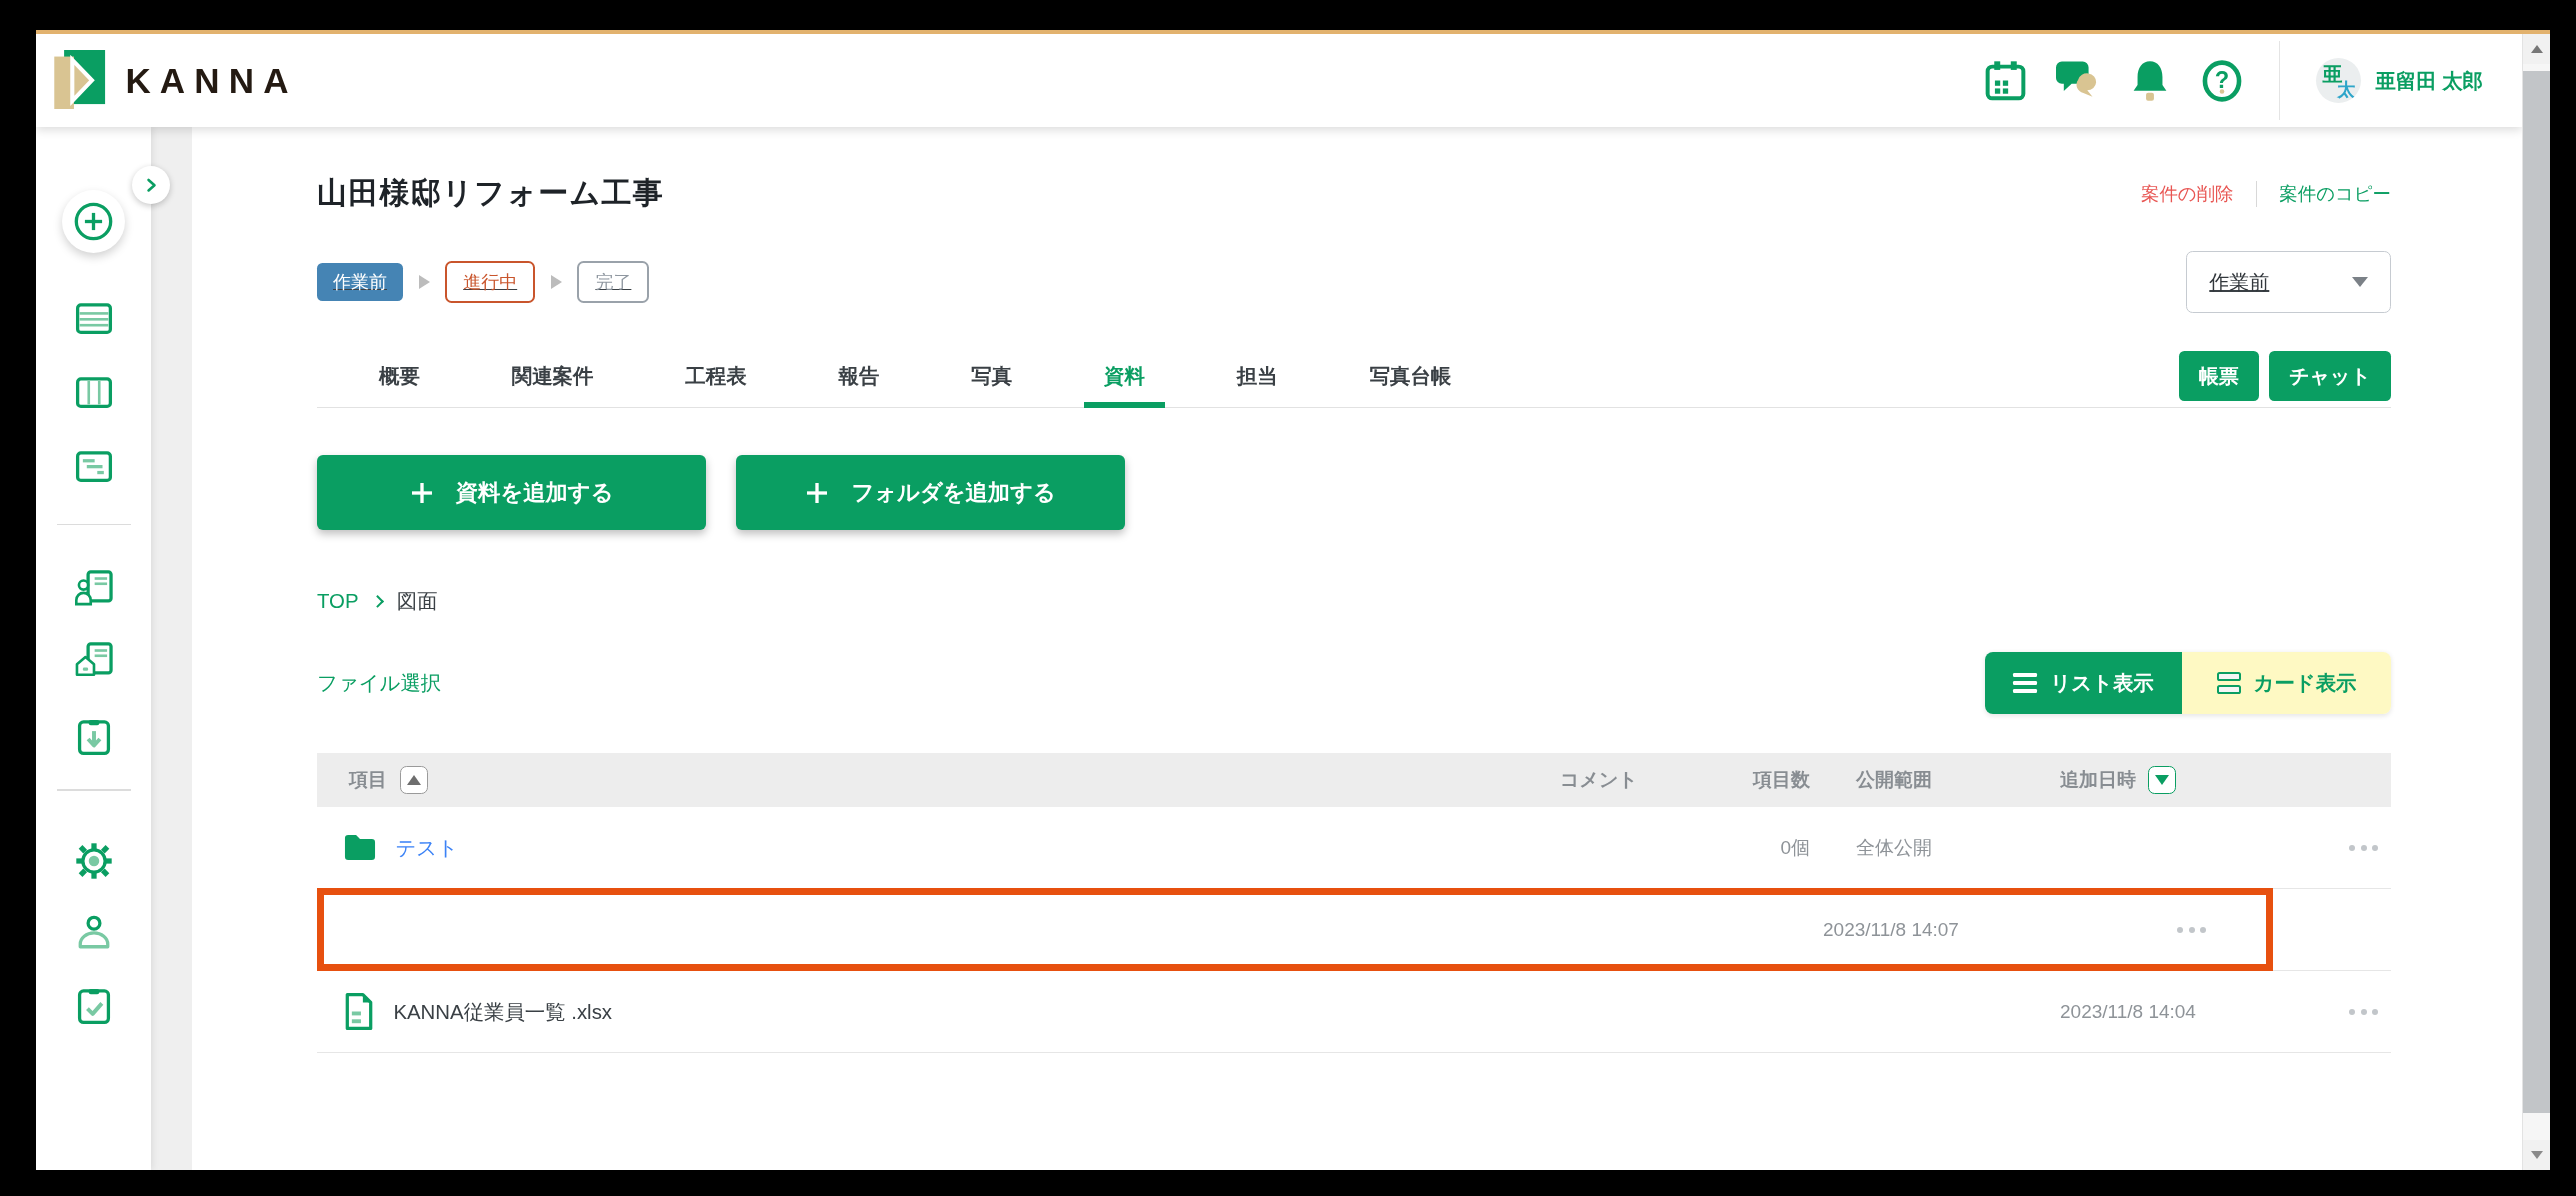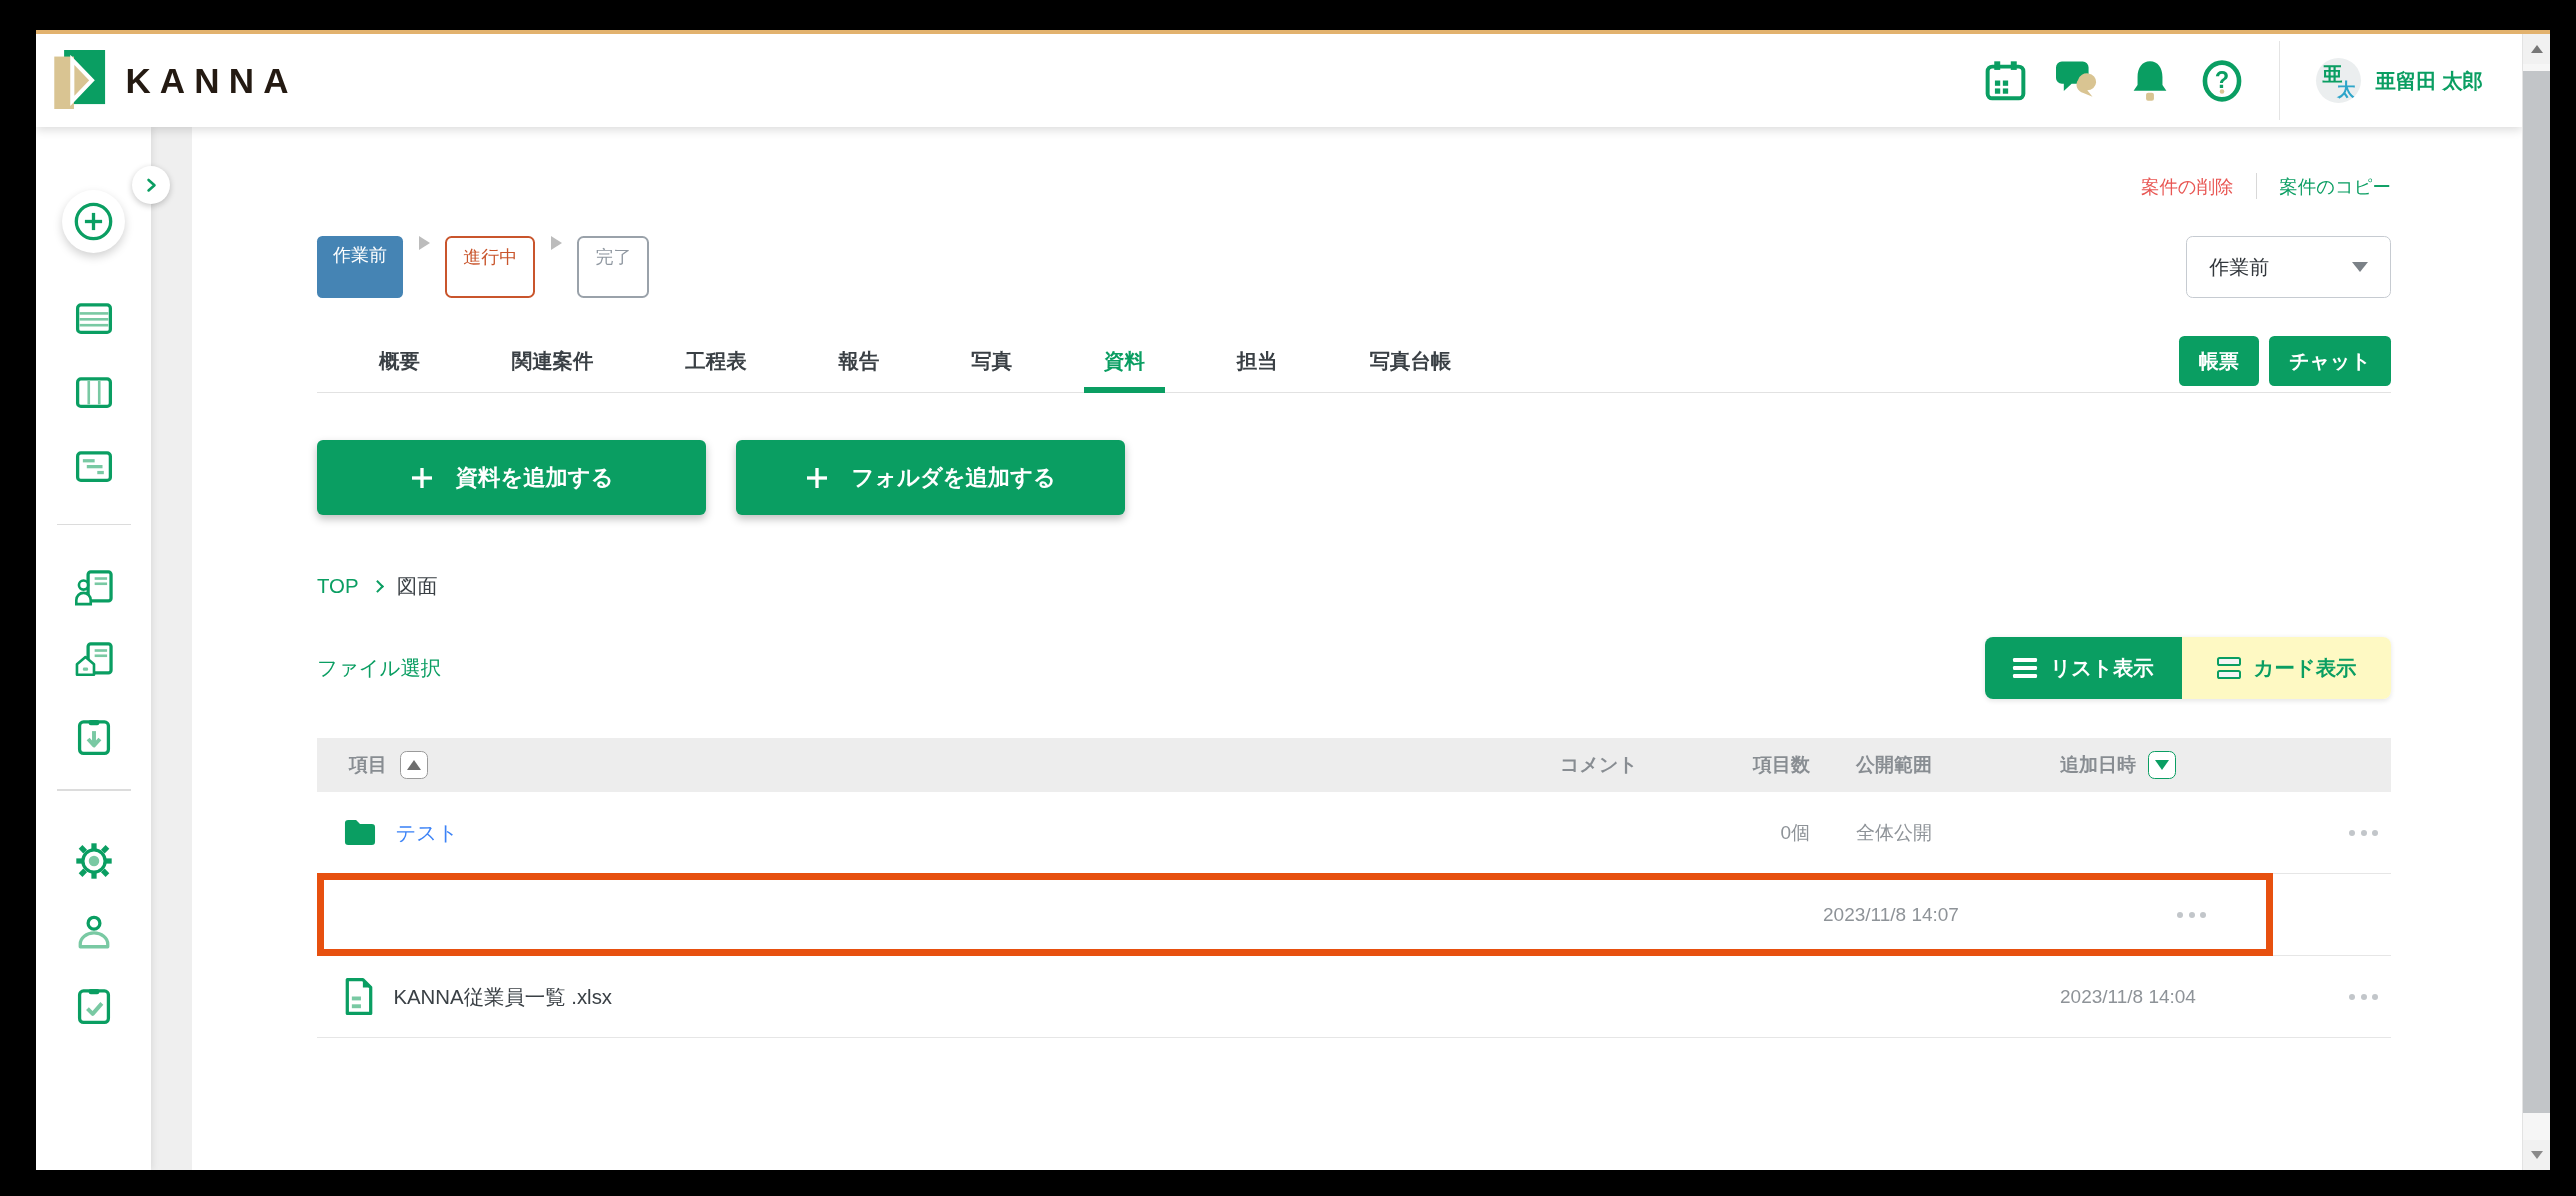--- a/index.html
+++ b/index.html
@@ -40,21 +40,21 @@
 
   
   .title-row { padding-top:46px; display:flex; align-items:center; }
   .page-title { font-size:30px; font-weight:bold; color:#1E2328; letter-spacing:1.3px; }
   .proj-links { margin-left:auto; display:flex; align-items:center; gap:22.3px; font-size:18.4px; }
   .link-del { color:#E85552; text-decoration:none; cursor:pointer; }
   .link-copy { color:#0A9E62; text-decoration:none; cursor:pointer; }
   .lsep { width:1.3px; height:26px; background:#D8D8D8; }
 
   
-  .badges-row { margin-top:37px; display:flex; gap:13px; height:62px; }
+  .badges-row { margin-top:37px; display:flex; align-items:center; gap:13px; height:62px;text-decoration:underline; }
   .badge { font-size:18px; padding:6.6px 16px; border-radius:5.3px; display:inline-block; }
   .badge-active { background:#4584B4; color:#fff; }
   .badge-current { background:#fff; color:#C9552C; border:2px solid #C9552C; border-radius:6.6px; }
   .badge-idle { background:#fff; color:#8F97A0; border:2px solid #9AA2AA; border-radius:6.6px; }
   .flow-arrow { width:0; height:0; border-left:11.2px solid #BCBCBC; border-top:7.2px solid transparent; border-bottom:7.2px solid transparent; margin:0 2.6px; }
   .status-select { margin-left:auto; width:205px; height:62px; border:1.3px solid #C6CBD1; border-radius:6.6px; background:#fff;
                    display:flex; align-items:center; padding:0 22.3px; cursor:pointer; }
   .status-select span { font-size:20px; color:#32373C; }
   .select-caret { margin-left:auto; width:0; height:0; border-top:10.5px solid #7B8187; border-left:8px solid transparent; border-right:8px solid transparent; }
 
@@ -288,20 +288,21 @@
       <svg width="18.4" height="18.4" viewBox="0 0 28 28">
         <polyline points="10,6 19,14 10,22" fill="none" stroke="#0A9E62" stroke-width="4" stroke-linecap="round" stroke-linejoin="round"></polyline>
       </svg>
     </button>
 
     <div class="gapstrip"></div>
 
     <section class="content">
 
       <div class="title-row">
+        <h1 class="page-title">山田様邸リフォーム工事</h1>
         <div class="proj-links">
           <a class="link-del">案件の削除</a>
           <span class="lsep"></span>
           <a class="link-copy">案件のコピー</a>
         </div>
       </div>
 
       <div class="badges-row">
         <span class="badge badge-active">作業前</span>
         <span class="flow-arrow"></span>

